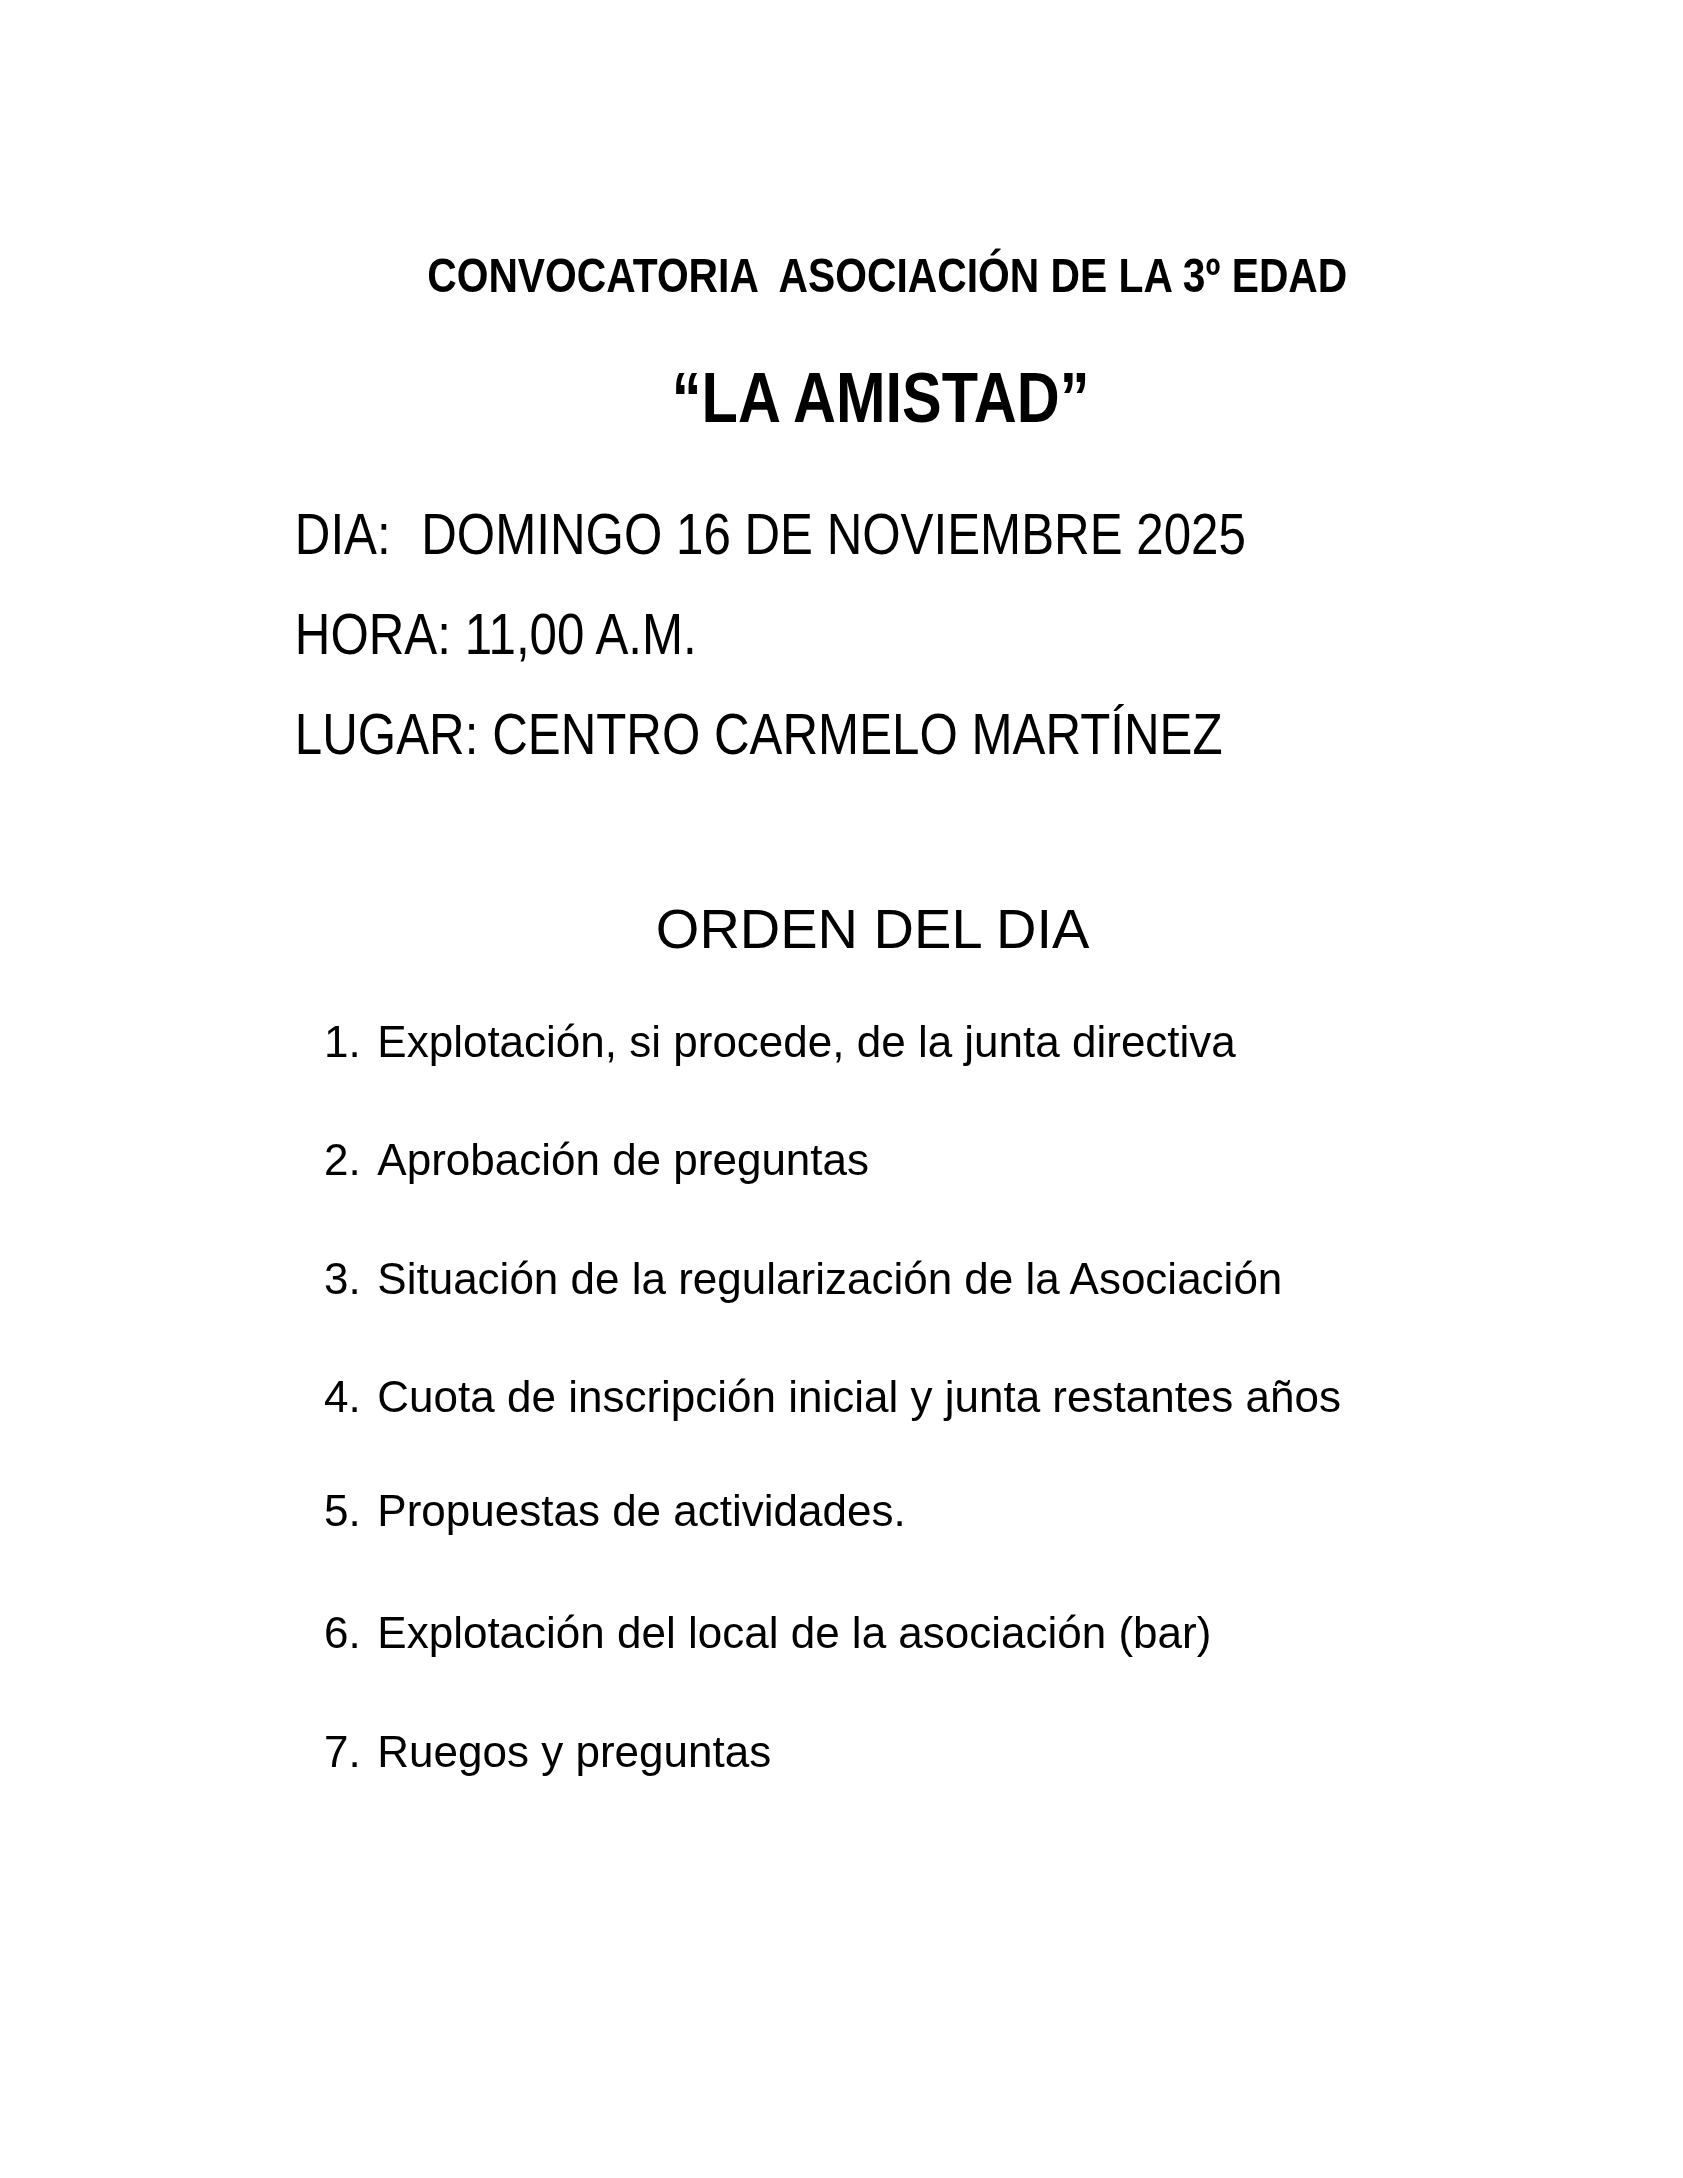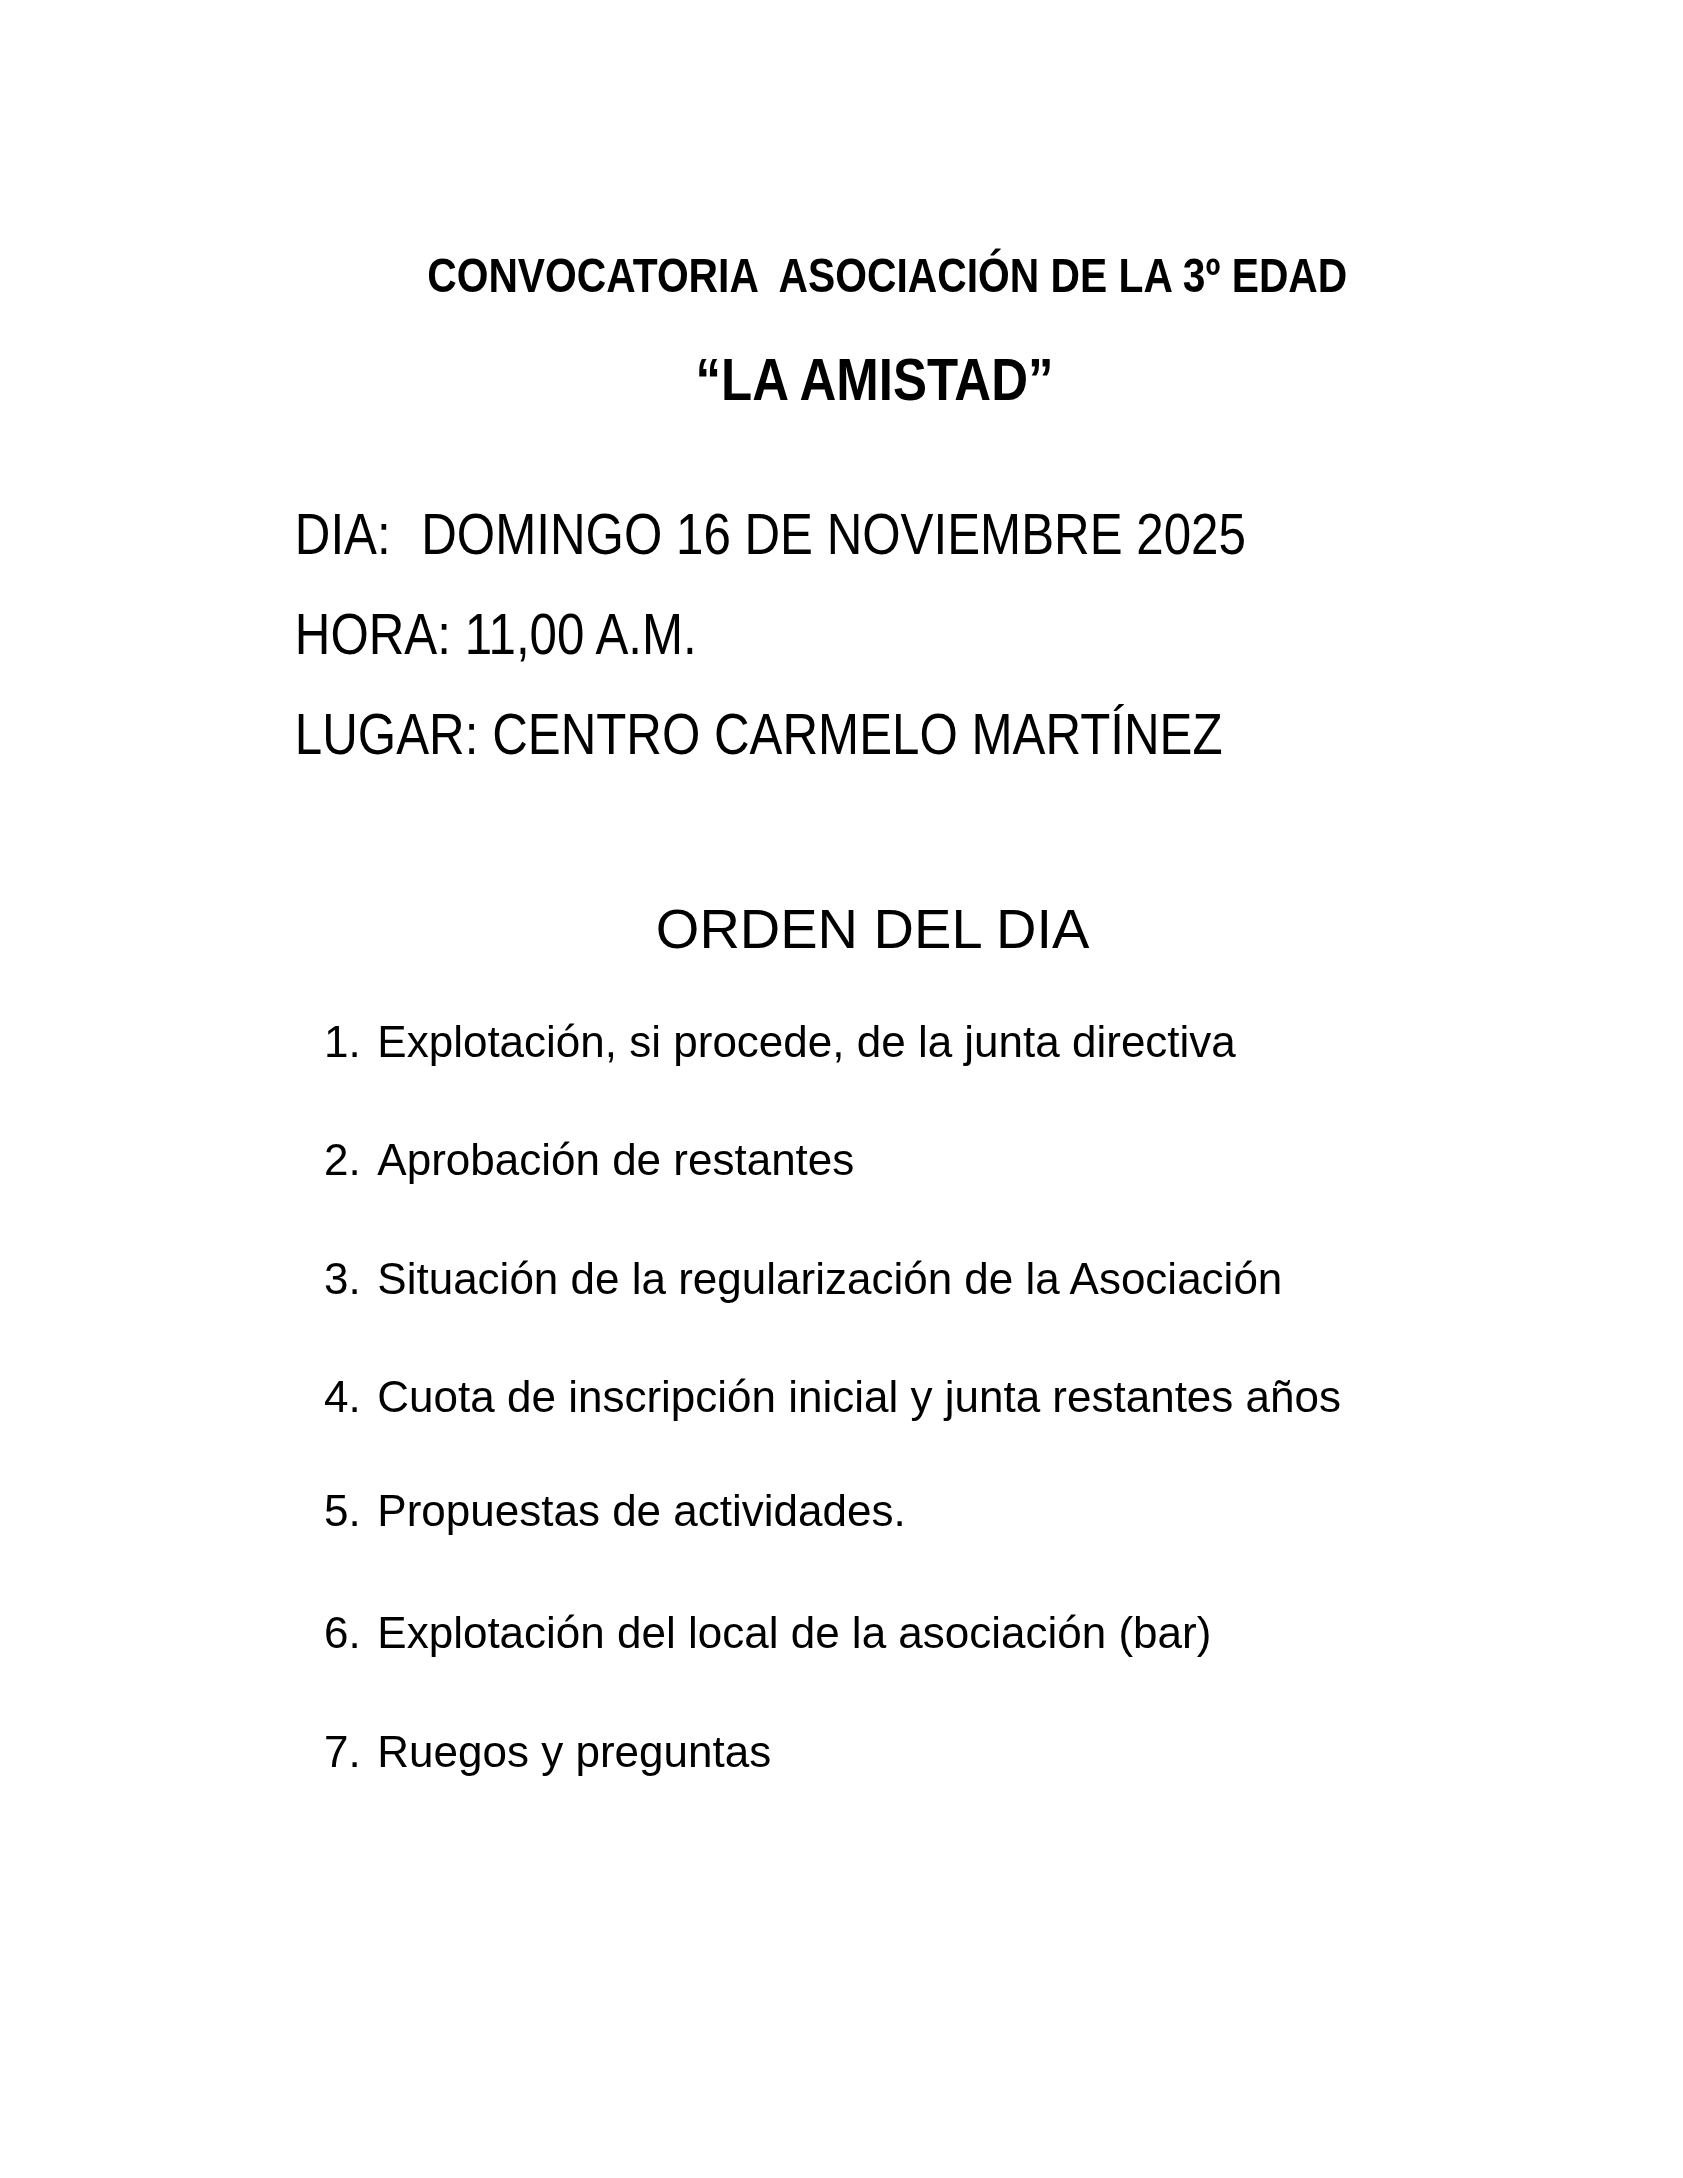--- a/index.html
+++ b/index.html
@@ -34,21 +34,21 @@
     white-space: pre;
   }
   .title1 {
     top: 189px;
     font-size: 48px;
     font-weight: 700;
     padding-left: 19px;
   }
   .title2 {
     top: 272px;
-    font-size: 60px;
+    font-size: 70px;
     font-weight: 700;
   }
   
   .detail {
     left: 240px;
     font-size: 58px;
     font-weight: 400;
     transform: scaleX(0.85);
     transform-origin: 0 0;
     white-space: pre;
@@ -100,21 +100,21 @@
 
   <div class="line center orden">
     <span>ORDEN DEL DIA</span>
   </div>
 
   <div class="line item" style="top:963px">
     <span class="num">1.</span><span class="txt">Explotación, si procede, de la junta directiva</span>
   </div>
 
   <div class="line item" style="top:1081px">
-    <span class="num">2.</span><span class="txt">Aprobación de restantes</span>
+    <span class="num">2.</span><span class="txt">Aprobación de preguntas</span>
   </div>
 
   <div class="line item" style="top:1200px">
     <span class="num">3.</span><span class="txt">Situación de la regularización de la Asociación</span>
   </div>
 
   <div class="line item" style="top:1318px">
     <span class="num">4.</span><span class="txt">Cuota de inscripción inicial y junta restantes años</span>
   </div>
 

